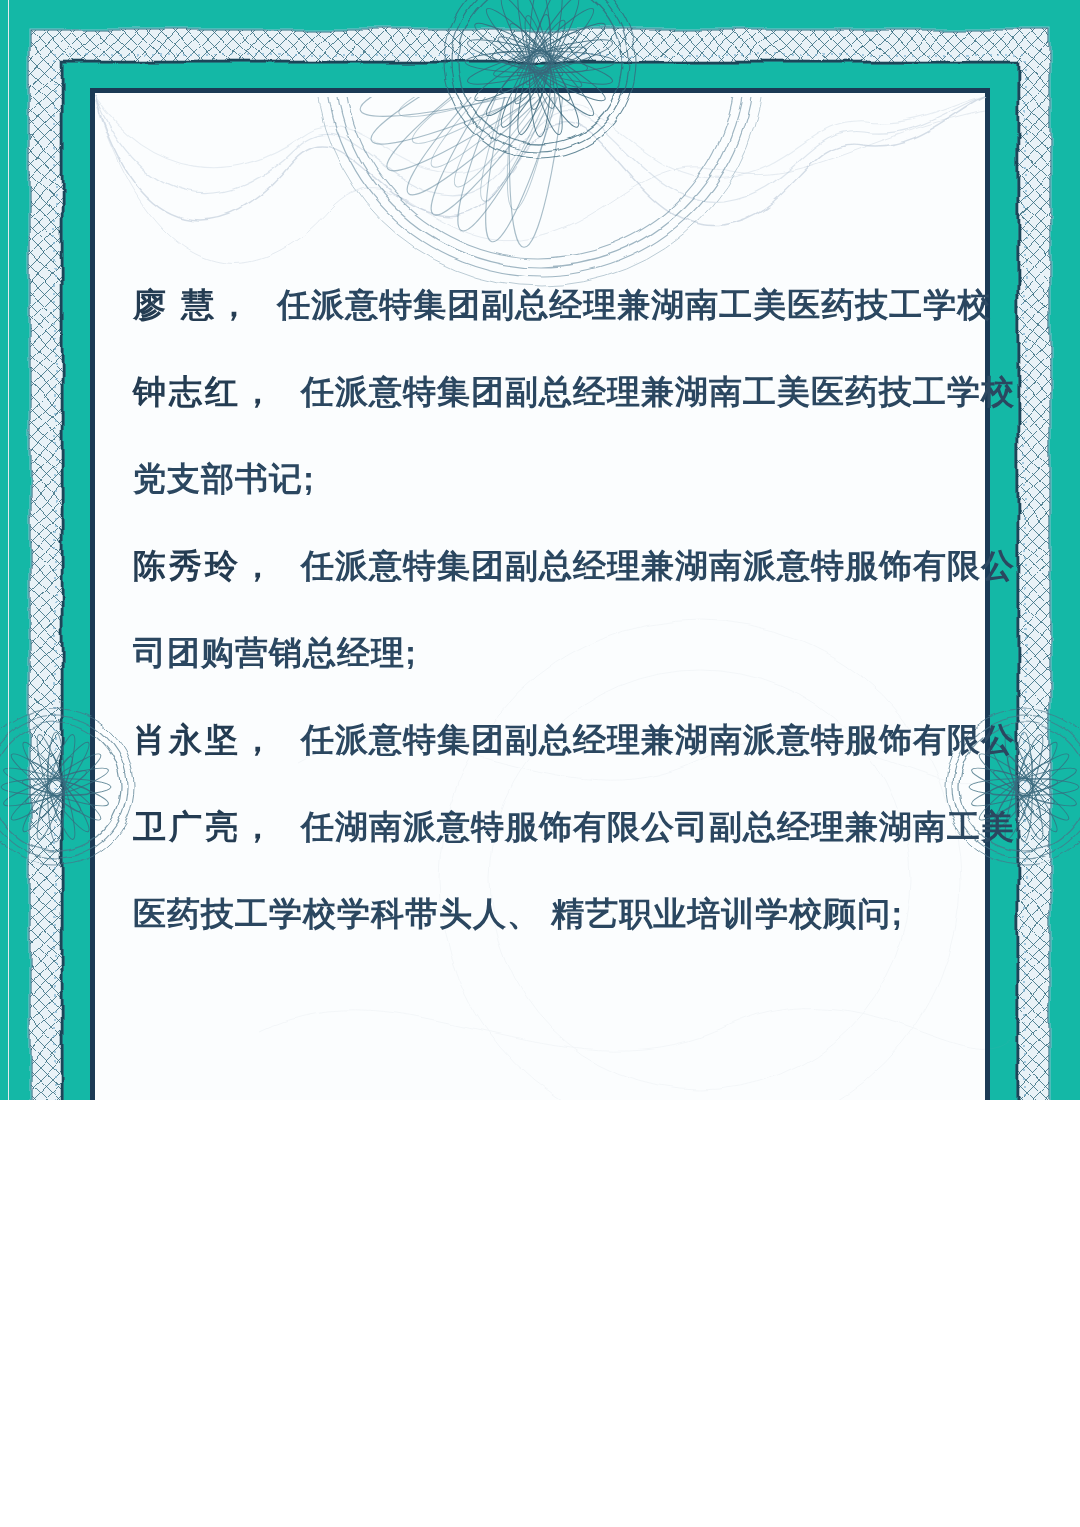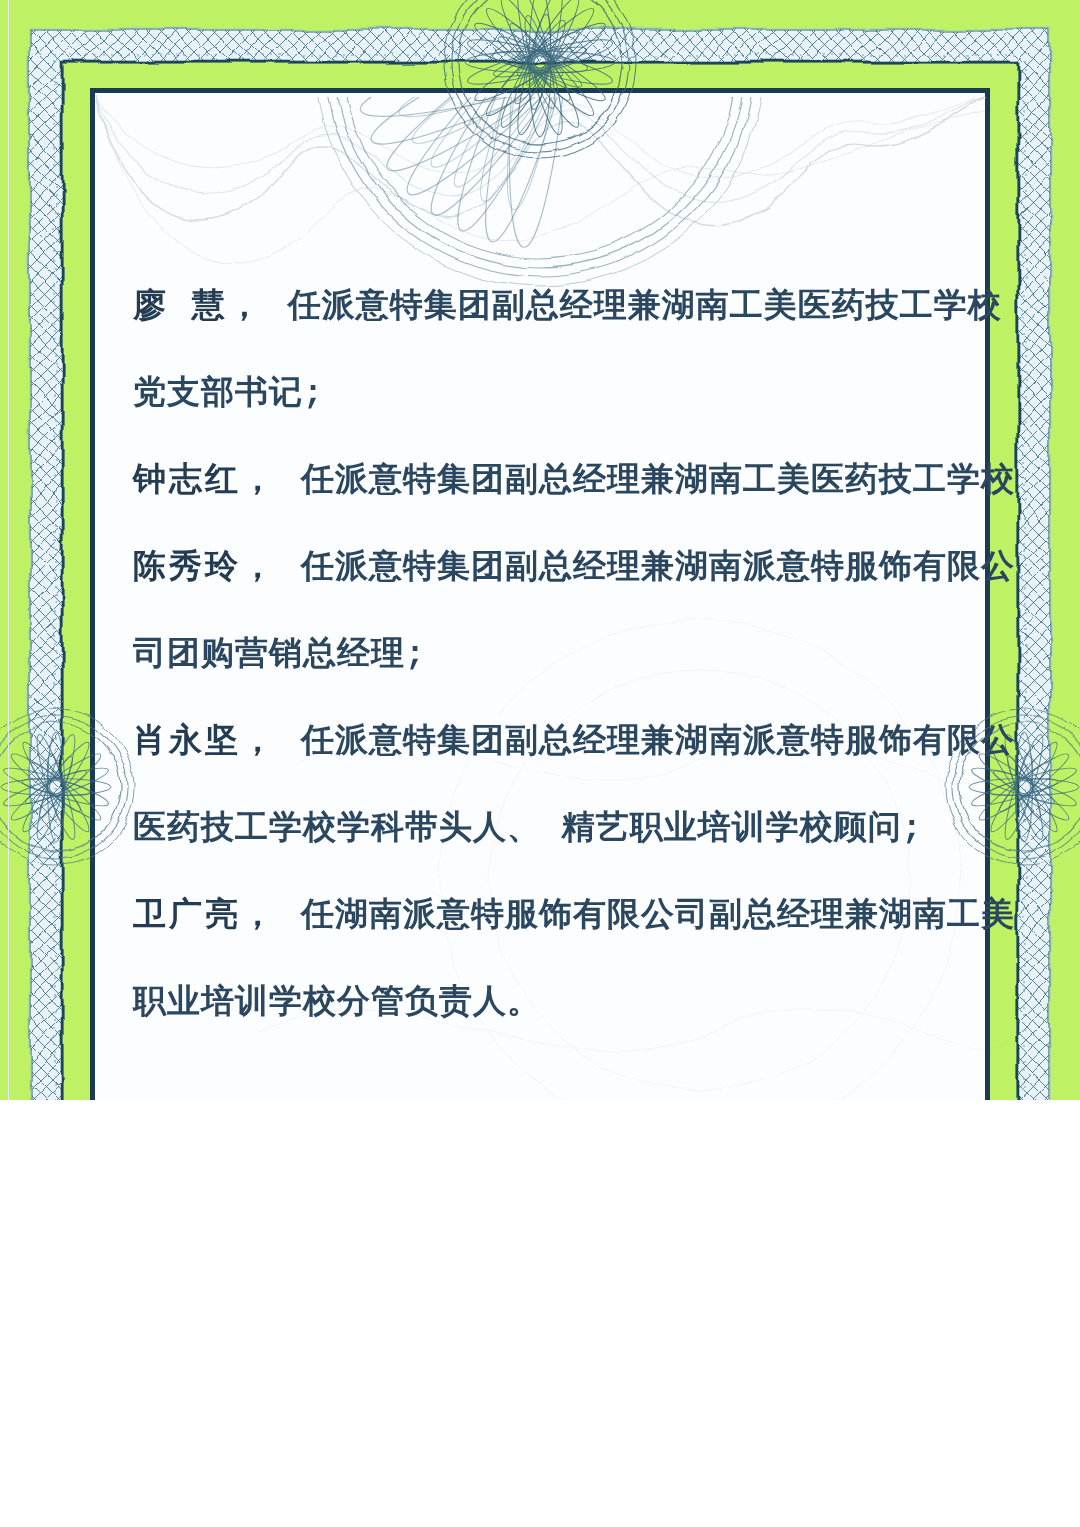--- a/index.html
+++ b/index.html
@@ -1,21 +1,21 @@
 <!DOCTYPE html>
 <html><head>
 <meta charset="utf-8">
 <style>
   html,body{margin:0;padding:0;background:#ffffff;}
   .page{
     position:relative;
     width:1080px;height:1100px;
     overflow:hidden;
-    background:#bef264;
-    font-family:Liberation Mono, monospace;
+    background:#14b8a6;
+    font-family:Liberation Sans, sans-serif;
   }
   .decor{position:absolute;left:0;top:0;width:1080px;height:1527px;display:block;}
   .text-block{
     position:absolute;left:133px;top:262px;width:845px;
     color:#2b4760;
   }
   .line{
     height:87px;
     display:flex;align-items:center;
     font-size:33px;
@@ -171,22 +171,21 @@
           <ellipse cx="56" cy="787" rx="34" ry="6.5" transform="rotate(153 56 787)" fill="none" stroke="#3a6a7e" stroke-width="1" opacity="0.7"></ellipse>
         </g>
     </g>
     <use href="#g-left-medallion" transform="translate(1080,0) scale(-1,1)"></use>
   </svg>
 
   <div class="edge-shadow"></div>
 
   <div class="text-block" id="text-block">
       <div class="line"><span class="person">廖 慧，</span><span>任派意特集团副总经理兼湖南工美医药技工学校</span></div>
+      <div class="line"><span class="person">钟志红，</span><span>任派意特集团副总经理兼湖南工美医药技工学校</span></div>
       <div class="line"><span>党支部书记;</span></div>
-      <div class="line"><span class="person">钟志红，</span><span>任派意特集团副总经理兼湖南工美医药技工学校</span></div>
       <div class="line"><span class="person">陈秀玲，</span><span>任派意特集团副总经理兼湖南派意特服饰有限公</span></div>
       <div class="line"><span>司团购营销总经理;</span></div>
       <div class="line"><span class="person">肖永坚，</span><span>任派意特集团副总经理兼湖南派意特服饰有限公</span></div>
+      <div class="line"><span class="person">卫广亮，</span><span>任湖南派意特服饰有限公司副总经理兼湖南工美</span></div>
       <div class="line"><span>医药技工学校学科带头人、 精艺职业培训学校顾问;</span></div>
-      <div class="line"><span class="person">卫广亮，</span><span>任湖南派意特服饰有限公司副总经理兼湖南工美</span></div>
-      <div class="line"><span>职业培训学校分管负责人。</span></div>
     </div>
 </div>
 
 </body></html>

